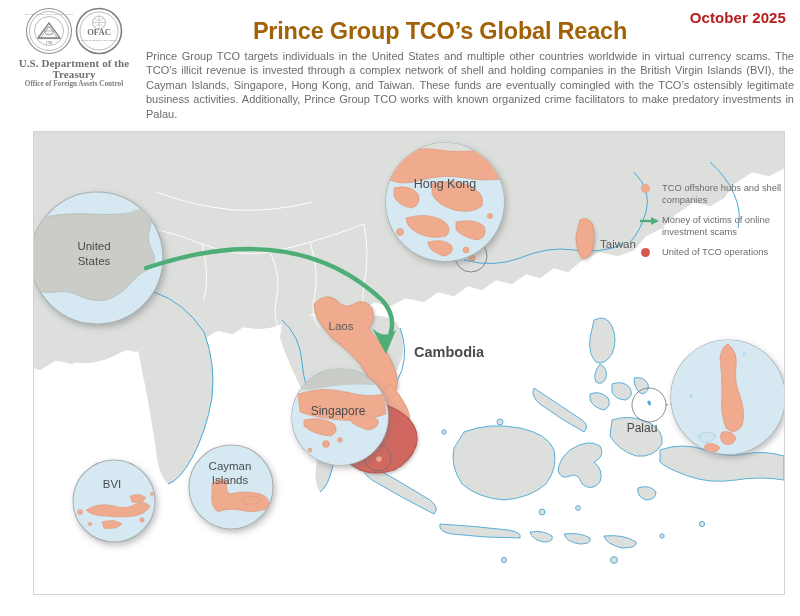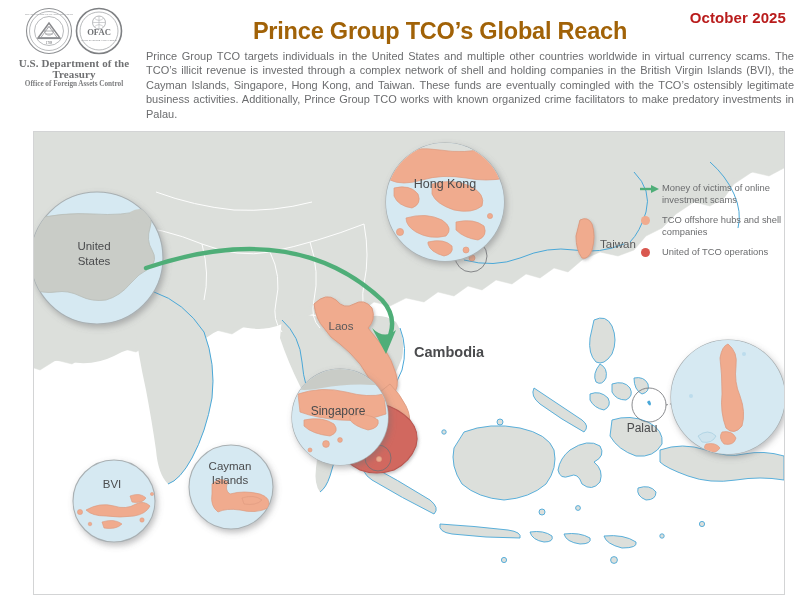--- a/index.html
+++ b/index.html
@@ -416,35 +416,35 @@
       <text x="196" y="352" font-family="Liberation Sans, sans-serif" font-size="11.5" fill="#4a4b4d" text-anchor="middle">Islands</text>
     </g>
 
   </svg>
 </div>
 
 <div id="legend">
 
   <div class="legend-row">
     <span class="legend-marker">
+      <span class="dot" style="background:#f0ab8e"></span>
+    </span>
+    <span class="legend-text">TCO offshore hubs and shell companies</span>
+  </div>
+
+  <div class="legend-row">
+    <span class="legend-marker">
       <svg width="20" height="10" viewBox="0 0 20 10">
         <path d="M0,5 H12" stroke="#4fae78" stroke-width="2.4"></path>
         <path d="M11,1 L19,5 L11,9 Z" fill="#4fae78"></path>
       </svg>
     </span>
     <span class="legend-text">Money of victims of online investment scams</span>
   </div>
 
   <div class="legend-row">
     <span class="legend-marker">
-      <span class="dot" style="background:#f0ab8e"></span>
-    </span>
-    <span class="legend-text">TCO offshore hubs and shell companies</span>
-  </div>
-
-  <div class="legend-row">
-    <span class="legend-marker">
       <span class="dot" style="background:#d9574f"></span>
     </span>
     <span class="legend-text">United of TCO operations</span>
   </div>
 
 </div>
 
 </body></html>

